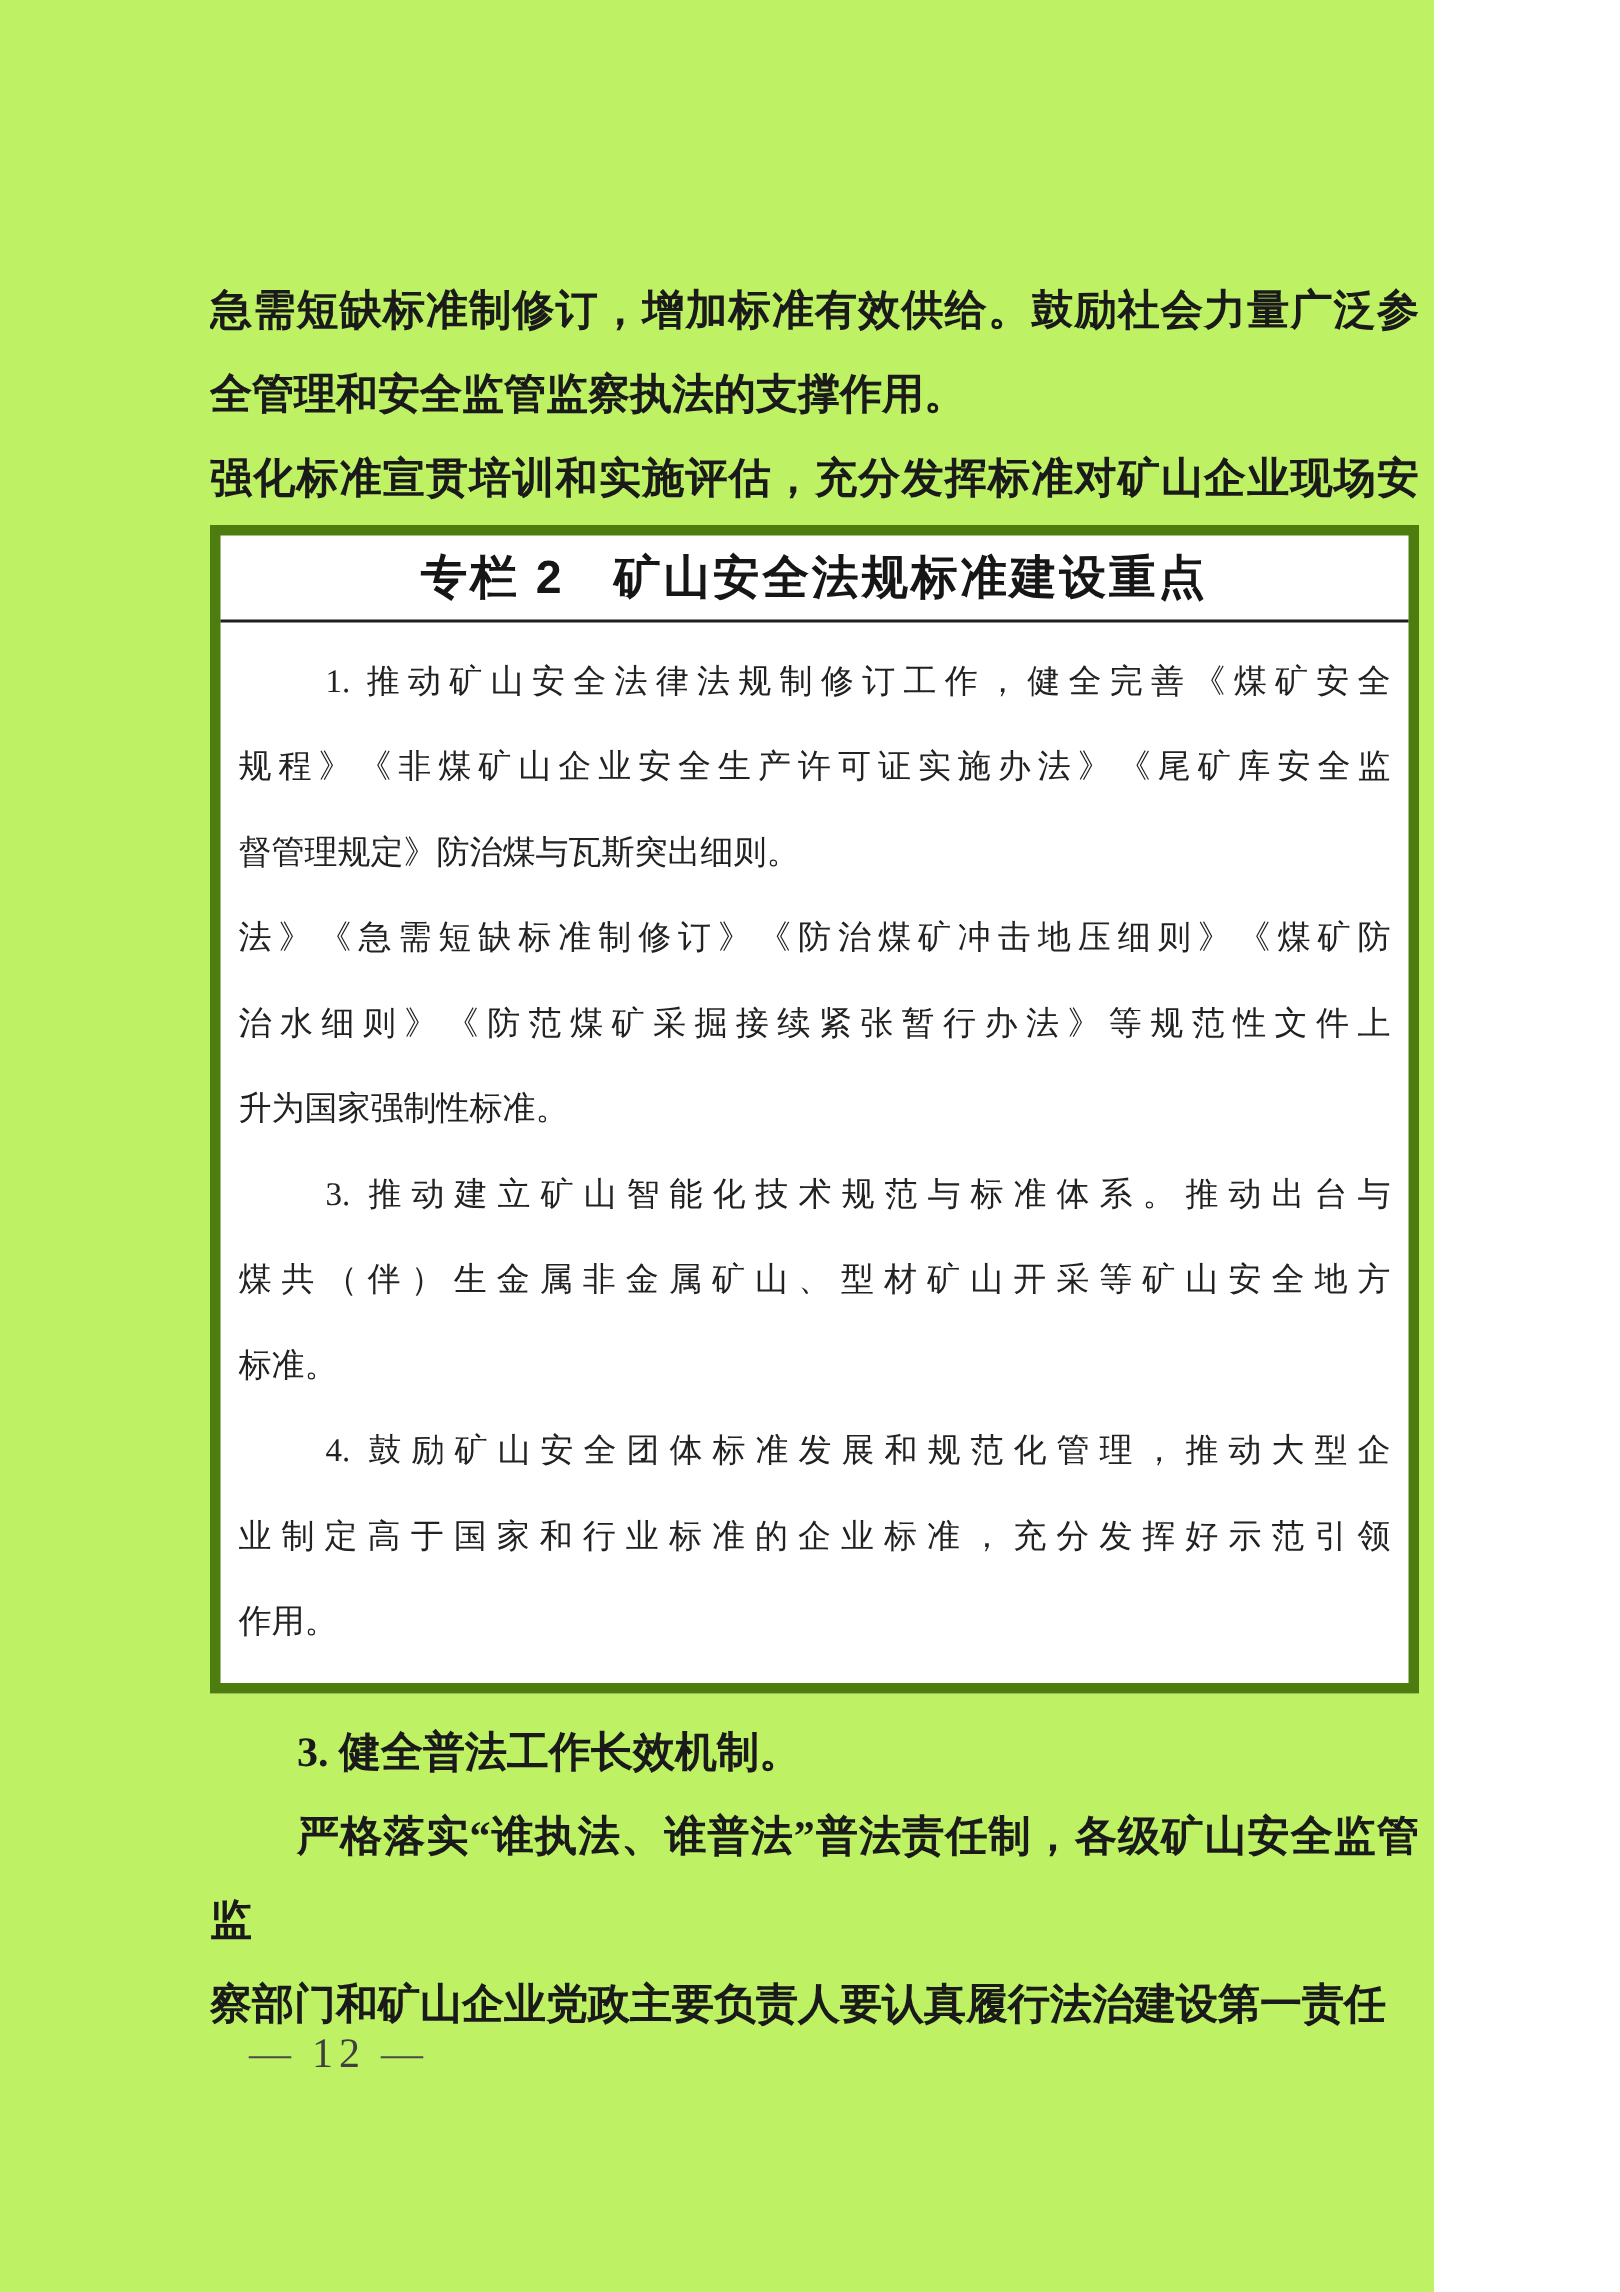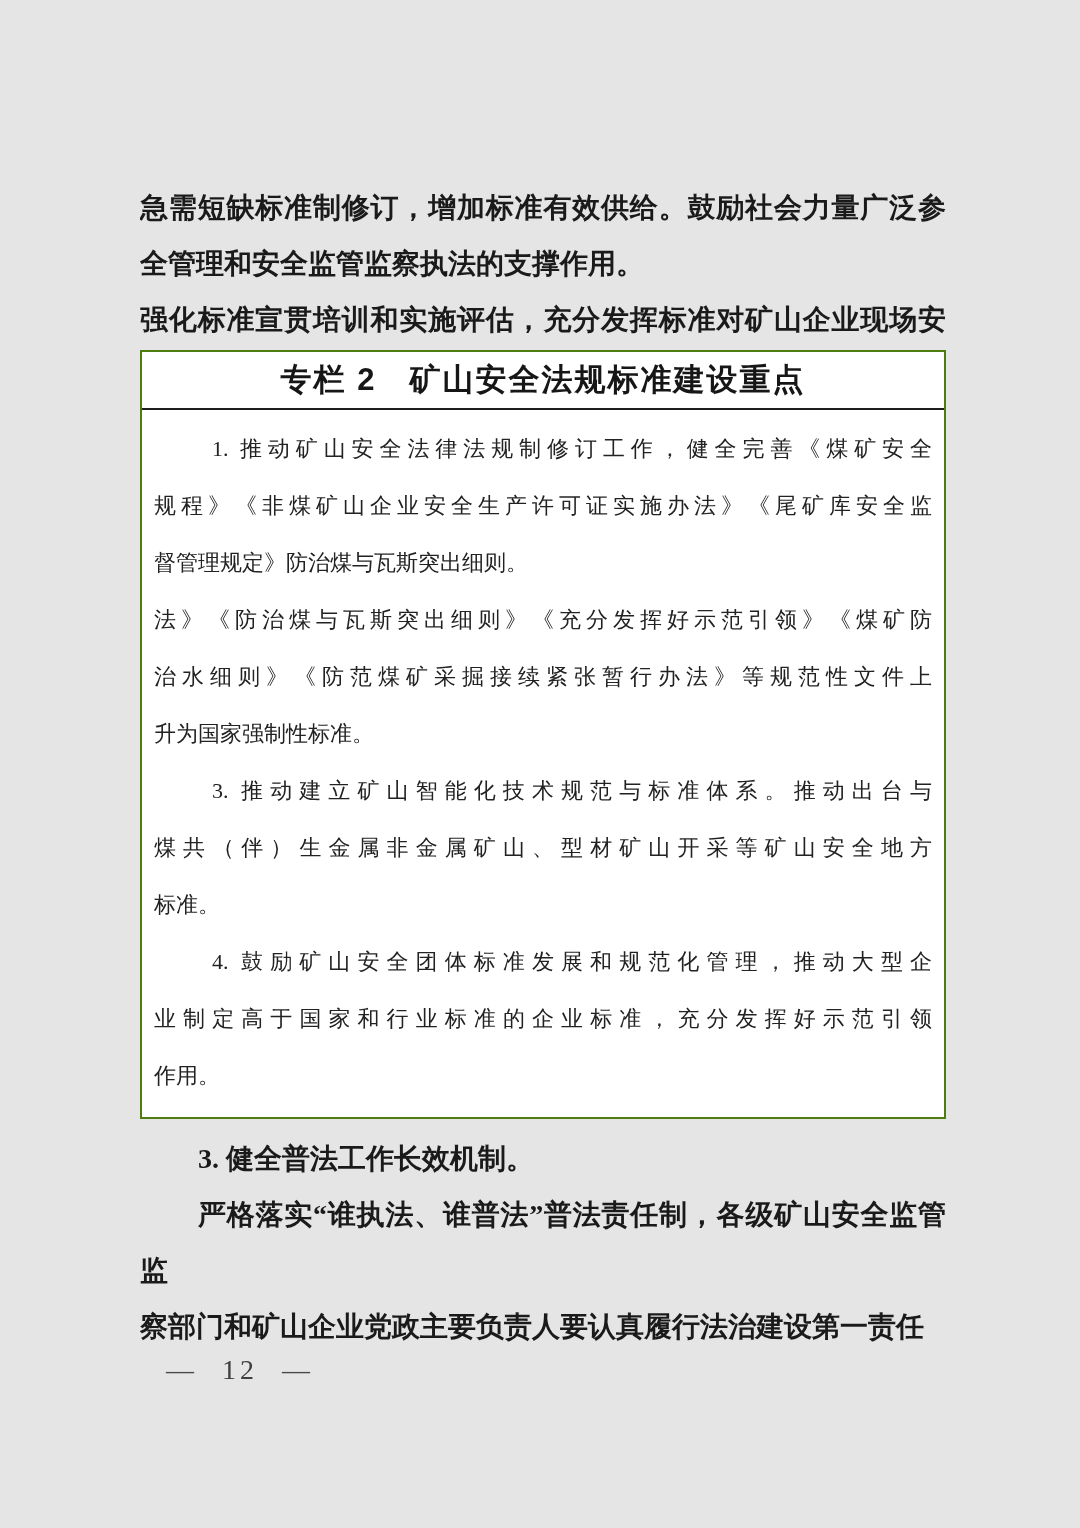--- a/index.html
+++ b/index.html
@@ -2,23 +2,23 @@
 <html><head>
 <meta charset="utf-8">
 <style>
   html, body {
     margin: 0;
     padding: 0;
     background: #ffffff;
   }
   .page {
     position: relative;
-    width: 1080px;
+    width: 956px;
     height: 1528px;
-    background: #e5e5e5;
+    background: #bef264;
     font-family: "Liberation Serif", "DejaVu Serif", serif;
     color: #1a1a1a;
     overflow: hidden;
   }
   .content {
     position: absolute;
     left: 140px;
     top: 0;
     width: 806px;
   }
@@ -37,21 +37,21 @@
     overflow: hidden;
   }
   .line.last {
     text-align-last: left;
   }
   .line.indent {
     text-indent: 58px;
   }
   .column-box {
     margin-top: 2px;
-    border: 2px solid #4d7c0f;
+    border: 7px solid #4d7c0f;
     background: #ffffff;
   }
   .box-title {
     height: 56px;
     line-height: 56px;
     text-align: center;
     font-size: 31px;
     font-weight: 700;
     letter-spacing: 2px;
     font-family: "Liberation Sans", "DejaVu Sans", sans-serif;
@@ -77,21 +77,21 @@
     position: absolute;
     left: 166px;
     top: 1352px;
     font-size: 28px;
     line-height: 36px;
     color: #4a4a4a;
     letter-spacing: 4px;
     font-family: "Liberation Serif", "DejaVu Serif", serif;
   }
   .footer .page-num {
-    margin: 0 24px;
+    margin: 0 10px;
     color: #3f3f3f;
   }
 </style>
 </head>
 <body>
 
 <div class="page">
   <div class="content">
 
     <div class="para intro">
@@ -104,21 +104,21 @@
       <div class="box-title">专栏 2　矿山安全法规标准建设重点</div>
       <div class="box-body">
 
         <div>
           <div class="line indent">1. 推动矿山安全法律法规制修订工作，健全完善《煤矿安全</div>
           <div class="line">规程》《非煤矿山企业安全生产许可证实施办法》《尾矿库安全监</div>
           <div class="line last">督管理规定》防治煤与瓦斯突出细则。</div>
         </div>
 
         <div>
-          <div class="line">法》《防治煤与瓦斯突出细则》《充分发挥好示范引领》《煤矿防</div>
+          <div class="line">法》《急需短缺标准制修订》《防治煤矿冲击地压细则》《煤矿防</div>
           <div class="line">治水细则》《防范煤矿采掘接续紧张暂行办法》等规范性文件上</div>
           <div class="line last">升为国家强制性标准。</div>
         </div>
 
         <div>
           <div class="line indent">3. 推动建立矿山智能化技术规范与标准体系。推动出台与</div>
           <div class="line">煤共（伴）生金属非金属矿山、型材矿山开采等矿山安全地方</div>
           <div class="line last">标准。</div>
         </div>
 

